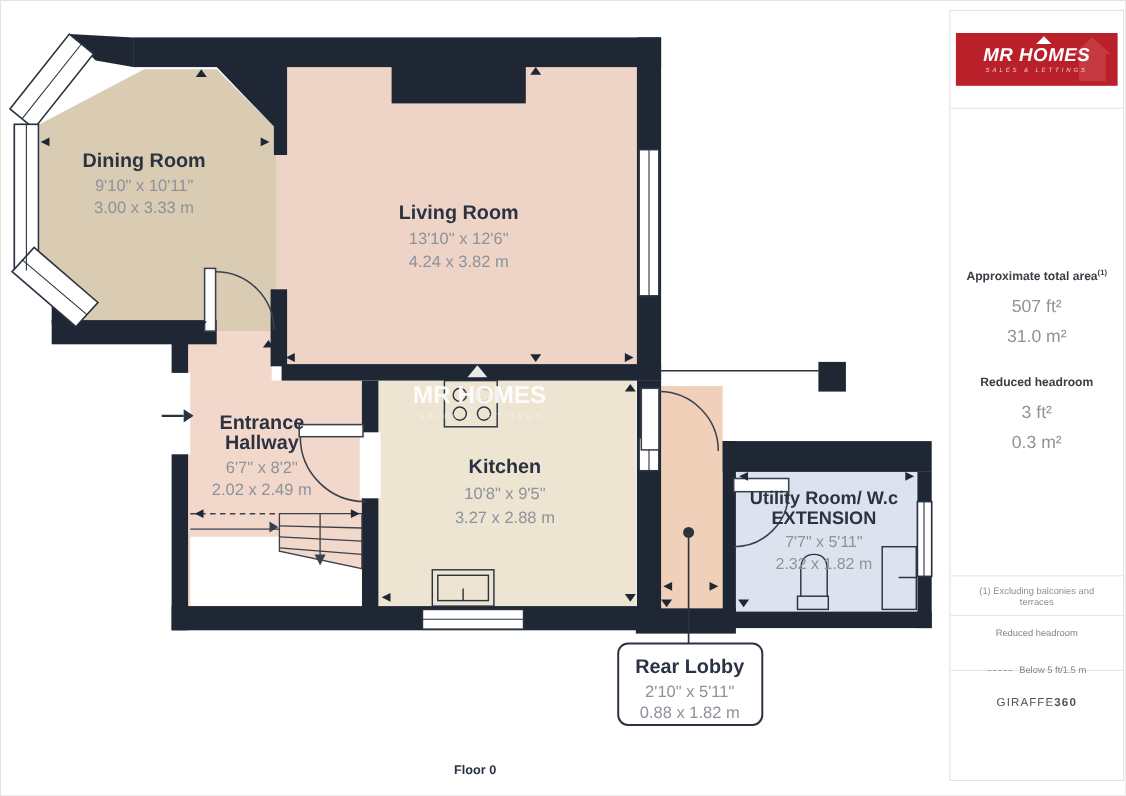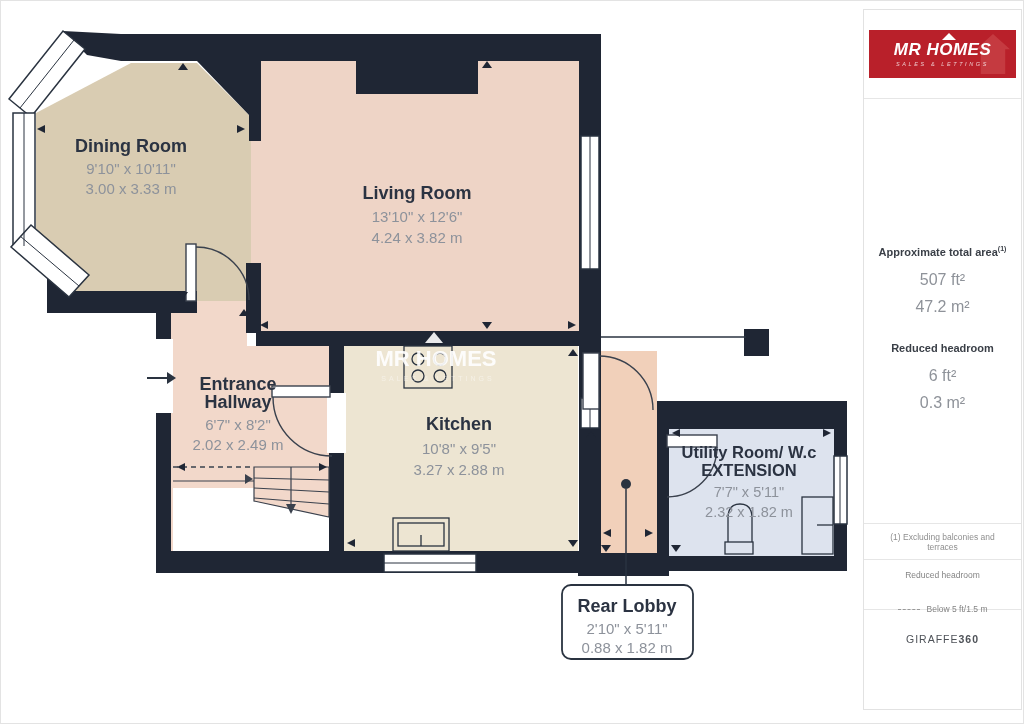--- a/index.html
+++ b/index.html
@@ -215,39 +215,40 @@
     <g>
       <circle cx="625" cy="483" r="5" fill="#2a3340"></circle>
       <line x1="625" y1="488" x2="625" y2="584" stroke="#2a3340" stroke-width="1.5"></line>
       <rect x="561" y="584" width="131" height="74" rx="9" fill="#ffffff" stroke="#2a3340" stroke-width="1.8"></rect>
       <text class="room-title" x="626" y="611" text-anchor="middle">Rear Lobby</text>
       <text class="room-dims" x="626" y="633" text-anchor="middle">2'10" x 5'11"</text>
       <text class="room-dims" x="626" y="652" text-anchor="middle">0.88 x 1.82 m</text>
     </g>
   </svg>
 
+  <div id="floor-label">Floor 0</div>
 
   <div id="sidebar">
 
     <div class="sb-section sb-logo">
       <div class="logo-box">
         <div class="logo-house"></div>
         <div class="logo-roof"></div>
         <div class="logo-title">MR HOMES</div>
         <div class="logo-sub">SALES &amp; LETTINGS</div>
       </div>
     </div>
 
     <div class="sb-section sb-area">
       <div class="sb-h"><span>Approximate total area</span><sup>(1)</sup></div>
       <div class="sb-v">507 ft²</div>
-      <div class="sb-v">47.2 m²</div>
+      <div class="sb-v">31.0 m²</div>
       <div class="sb-gap"></div>
       <div class="sb-h">Reduced headroom</div>
-      <div class="sb-v">6 ft²</div>
+      <div class="sb-v">3 ft²</div>
       <div class="sb-v">0.3 m²</div>
     </div>
 
     <div class="sb-section sb-note">
       <span>(1) Excluding balconies and terraces</span>
     </div>
 
     <div class="sb-section sb-legend">
       <div>Reduced headroom</div>
       <div class="legend-row">

